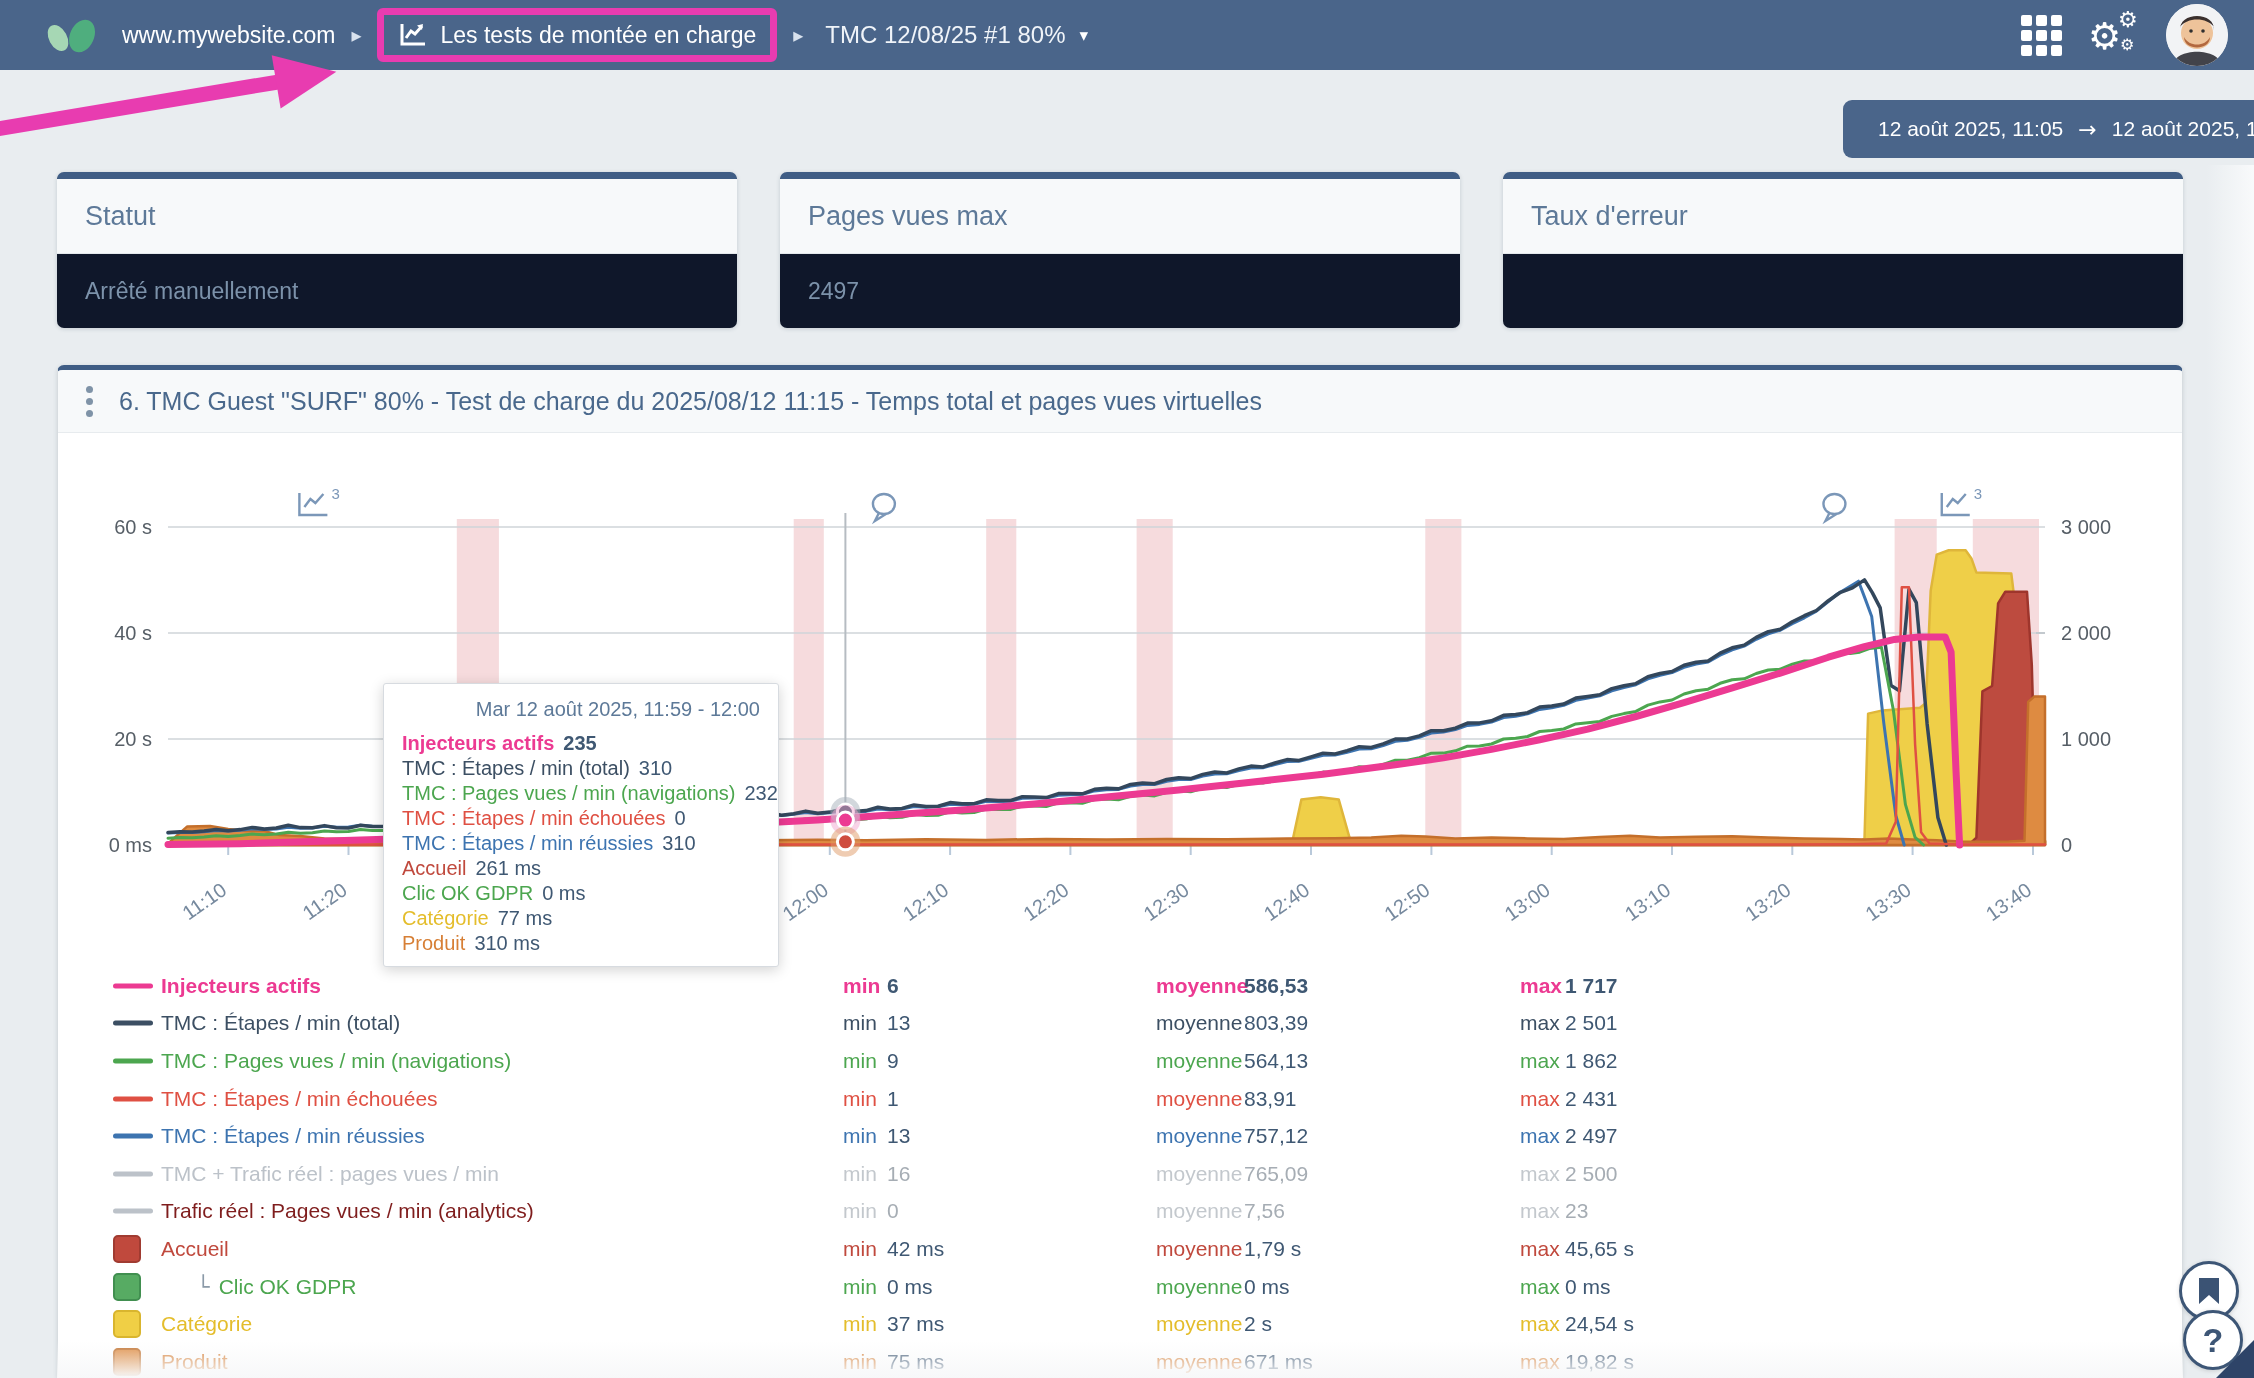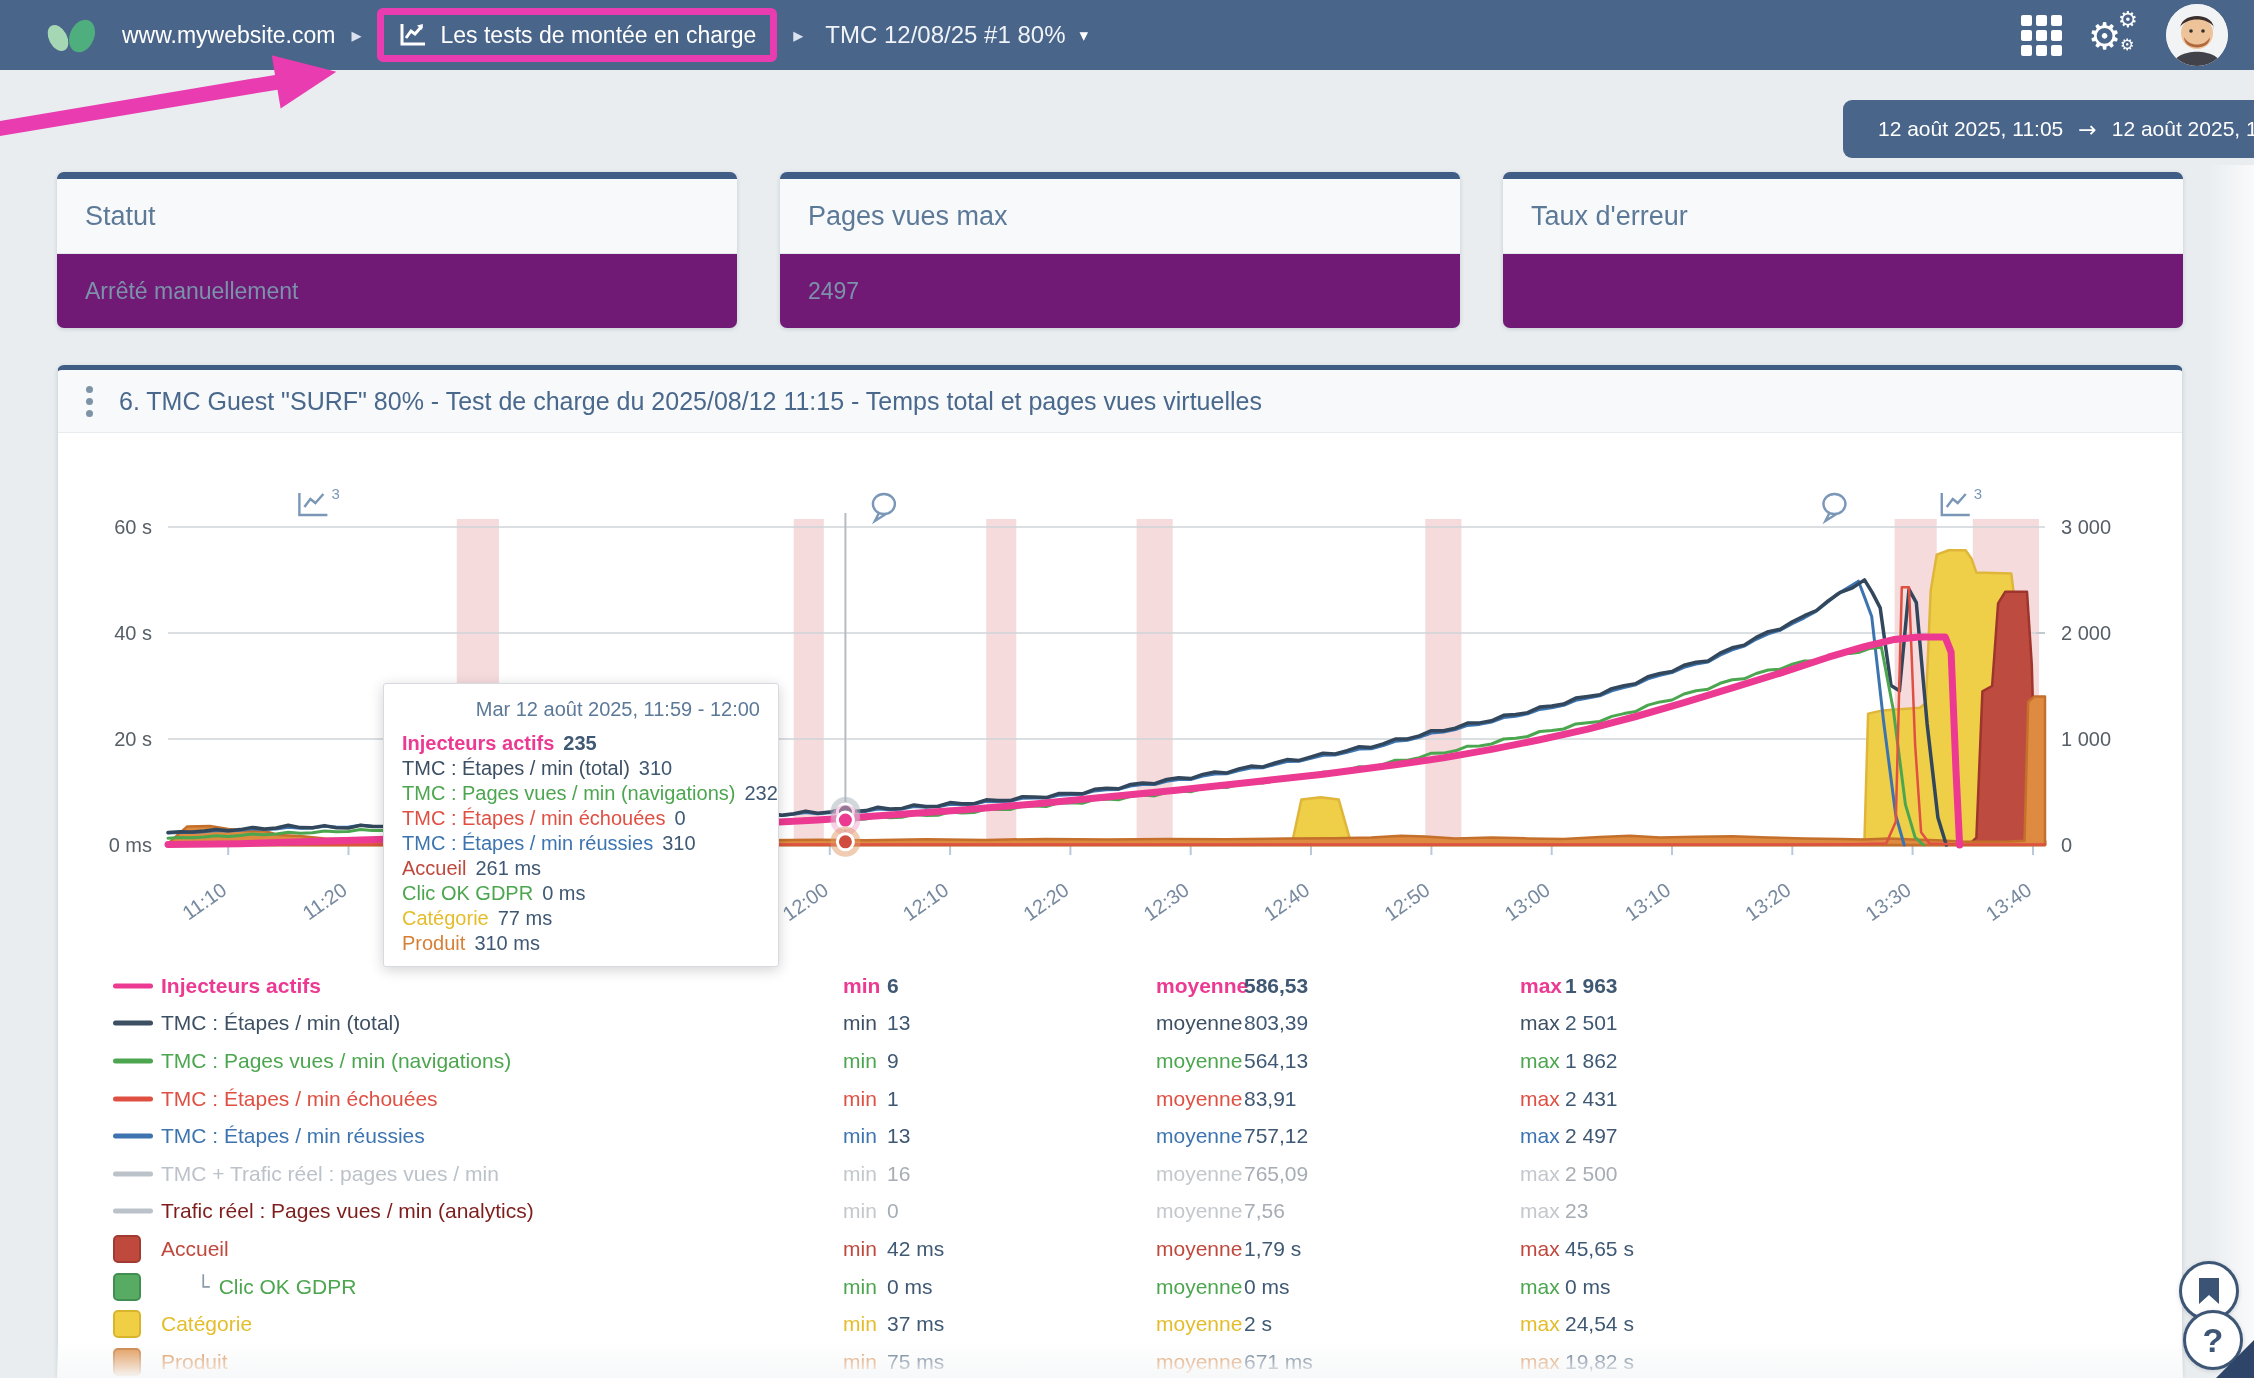--- a/index.html
+++ b/index.html
@@ -23,21 +23,21 @@
 
   
   .annot-arrow{position:absolute;left:0;top:0;width:420px;height:250px;z-index:60;pointer-events:none;}
 
   
   .date-pill{position:absolute;top:100px;left:1843px;right:0;height:58px;background:#4a658a;border-radius:9px 0 0 9px;display:flex;align-items:center;gap:15px;padding:0 20px;box-sizing:border-box;color:#fff;font-size:21px;cursor:pointer;z-index:15;white-space:nowrap;}
   .date-arrow{font-family:"DejaVu Sans",sans-serif;font-size:22px;}
 
   
   .cards{position:absolute;top:172px;left:57px;width:2126px;display:flex;gap:43px;}
-  .card{flex:1;background:#701a75;border-top:7px solid #3f5d85;border-radius:7px;box-shadow:0 1px 4px rgba(40,60,80,.18);overflow:hidden;}
+  .card{flex:1;background:#0f172a;border-top:7px solid #3f5d85;border-radius:7px;box-shadow:0 1px 4px rgba(40,60,80,.18);overflow:hidden;}
   .card-head{background:#f7f9fa;height:74px;display:flex;align-items:center;padding:0 28px;border-bottom:1px solid #e4e9ec;}
   .card-title{color:#5d7998;font-size:27px;}
   .card-body{height:74px;display:flex;align-items:center;padding:0 28px;gap:12px;}
   .card-value{color:#7c92aa;font-size:23px;}
 
   
   .panel{position:absolute;top:365px;left:57px;width:2126px;height:1013px;background:#fff;border:1px solid #d7dce0;border-top:5px solid #3f5d85;border-radius:7px 7px 0 0;box-sizing:border-box;box-shadow:0 1px 4px rgba(40,60,80,.15);overflow:hidden;}
   .panel-head{height:62px;background:#f7f9fa;border-bottom:1px solid #e7ebee;display:flex;align-items:center;padding-left:22px;gap:20px;}
   .panel-title{color:#49688c;font-size:25px;white-space:nowrap;}
   .kebab{cursor:pointer;display:flex;flex-direction:column;gap:5px;padding:6px;}
@@ -293,21 +293,21 @@
           <div class="tt-row"><span class="tname" style="color: rgb(215, 127, 53);">Produit</span><span class="tval">310 ms</span></div>
         </div>
     </div>
 
     <div class="legend" id="legend">
         <div class="lrow bold">
           <span class="sw line" style="background: rgb(236, 58, 146);"></span>
           <span class="llab" style="color: rgb(236, 58, 146);">Injecteurs actifs</span>
           <span class="stat min"><span class="sl" style="color: rgb(236, 58, 146);">min</span><span class="sv">6</span></span>
           <span class="stat moyenne"><span class="sl" style="color: rgb(236, 58, 146);">moyenne</span><span class="sv">586,53</span></span>
-          <span class="stat max"><span class="sl" style="color: rgb(236, 58, 146);">max</span><span class="sv">1 963</span></span>
+          <span class="stat max"><span class="sl" style="color: rgb(236, 58, 146);">max</span><span class="sv">1 717</span></span>
         </div>
         <div class="lrow">
           <span class="sw line" style="background: rgb(60, 79, 99);"></span>
           <span class="llab" style="color: rgb(60, 79, 99);">TMC : Étapes / min (total)</span>
           <span class="stat min"><span class="sl" style="color: rgb(60, 79, 99);">min</span><span class="sv">13</span></span>
           <span class="stat moyenne"><span class="sl" style="color: rgb(60, 79, 99);">moyenne</span><span class="sv">803,39</span></span>
           <span class="stat max"><span class="sl" style="color: rgb(60, 79, 99);">max</span><span class="sv">2 501</span></span>
         </div>
         <div class="lrow">
           <span class="sw line" style="background: rgb(76, 166, 79);"></span>

